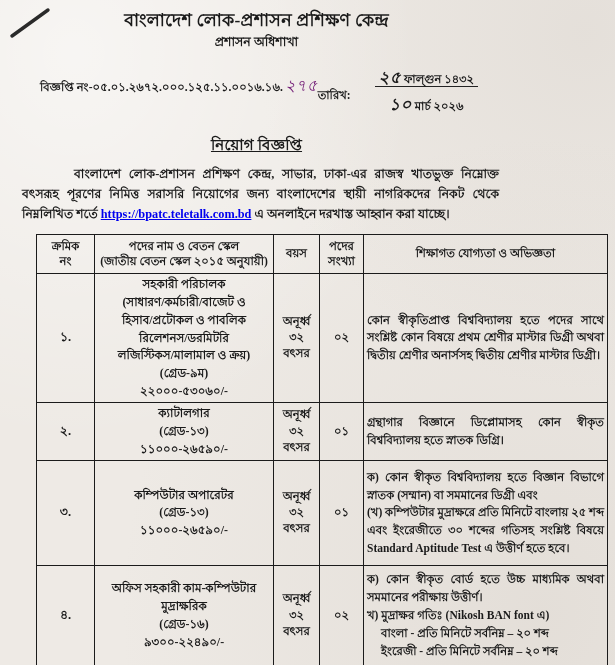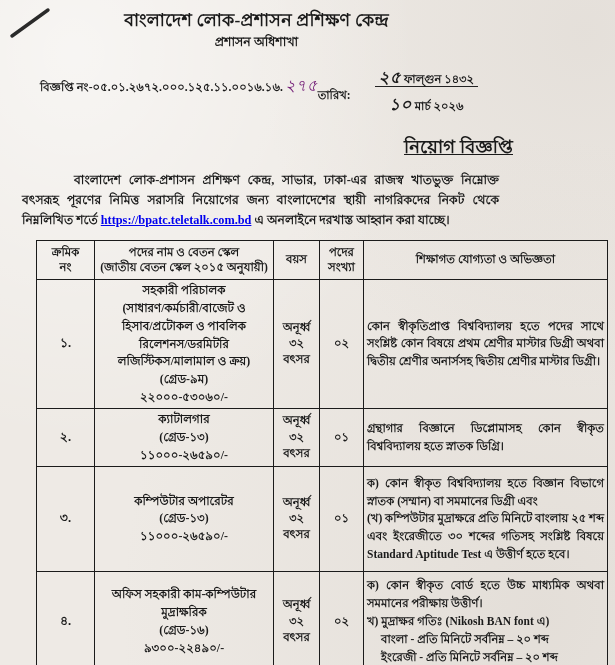--- a/index.html
+++ b/index.html
@@ -121,22 +121,22 @@
   .date-num {
     font-size: 16.5px;
     font-weight: bold;
     font-style: italic;
     letter-spacing: 0.5px;
     margin-right: 3px;
   }
 
   
   .circular-title {
-    text-align: right;
-    font-size: 18px;
+    text-align: center;
+    font-size: 15px;
     font-weight: bold;
     text-decoration: underline;
     margin-top: 14px;
     letter-spacing: 0.2px;
   }
 
   
   .intro {
     font-size: 12.3px;
     line-height: 1.62;

